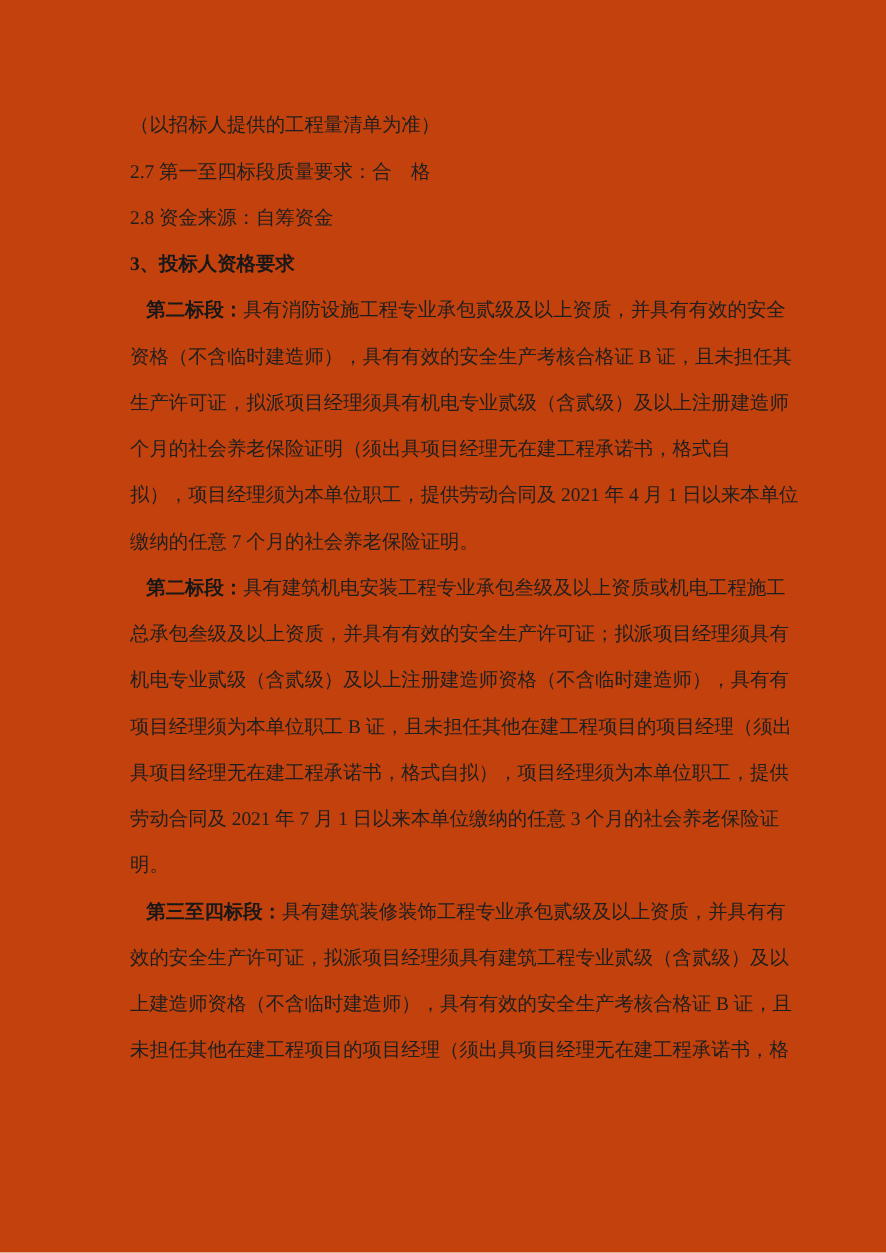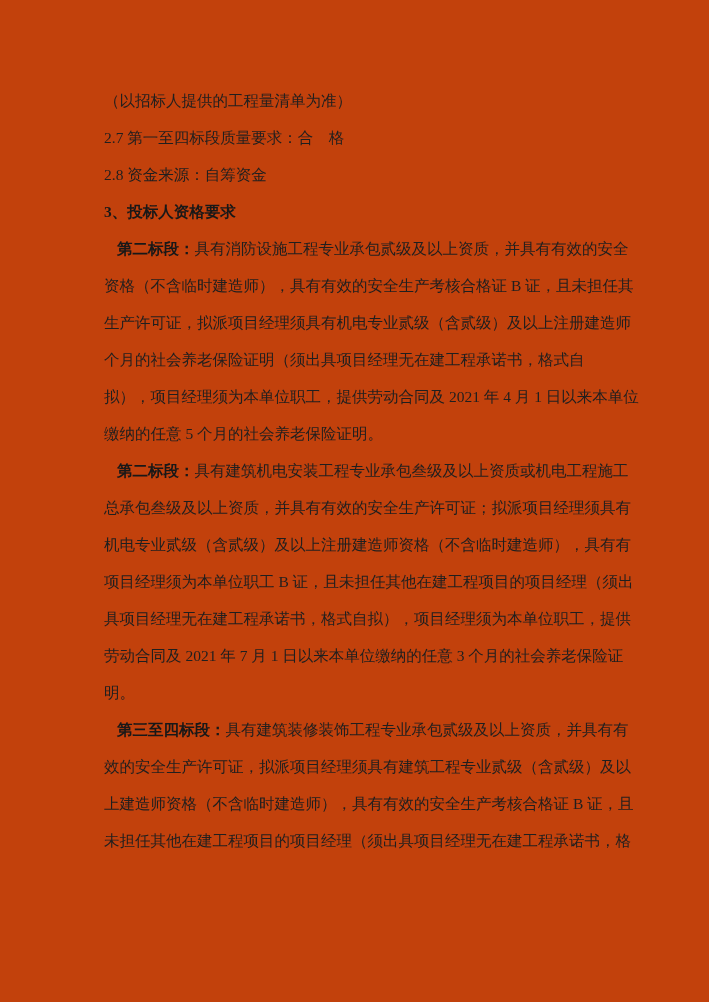--- a/index.html
+++ b/index.html
@@ -62,21 +62,21 @@
       <div class="line"><b>3、投标人资格要求</b></div>
     </div>
 
 
     <div>
       <div class="line indent"><b>第二标段：</b><span>具有消防设施工程专业承包贰级及以上资质，并具有有效的安全</span></div>
       <div class="line">资格（不含临时建造师），具有有效的安全生产考核合格证 B 证，且未担任其</div>
       <div class="line">生产许可证，拟派项目经理须具有机电专业贰级（含贰级）及以上注册建造师</div>
       <div class="line">个月的社会养老保险证明（须出具项目经理无在建工程承诺书，格式自</div>
       <div class="line">拟），项目经理须为本单位职工，提供劳动合同及 2021 年 4 月 1 日以来本单位</div>
-      <div class="line">缴纳的任意 5 个月的社会养老保险证明。</div>
+      <div class="line">缴纳的任意 7 个月的社会养老保险证明。</div>
     </div>
 
     <div>
       <div class="line indent"><b>第二标段：</b><span>具有建筑机电安装工程专业承包叁级及以上资质或机电工程施工</span></div>
       <div class="line">总承包叁级及以上资质，并具有有效的安全生产许可证；拟派项目经理须具有</div>
       <div class="line">机电专业贰级（含贰级）及以上注册建造师资格（不含临时建造师），具有有</div>
       <div class="line">项目经理须为本单位职工 B 证，且未担任其他在建工程项目的项目经理（须出</div>
       <div class="line">具项目经理无在建工程承诺书，格式自拟），项目经理须为本单位职工，提供</div>
       <div class="line">劳动合同及 2021 年 7 月 1 日以来本单位缴纳的任意 3 个月的社会养老保险证</div>
       <div class="line">明。</div>

